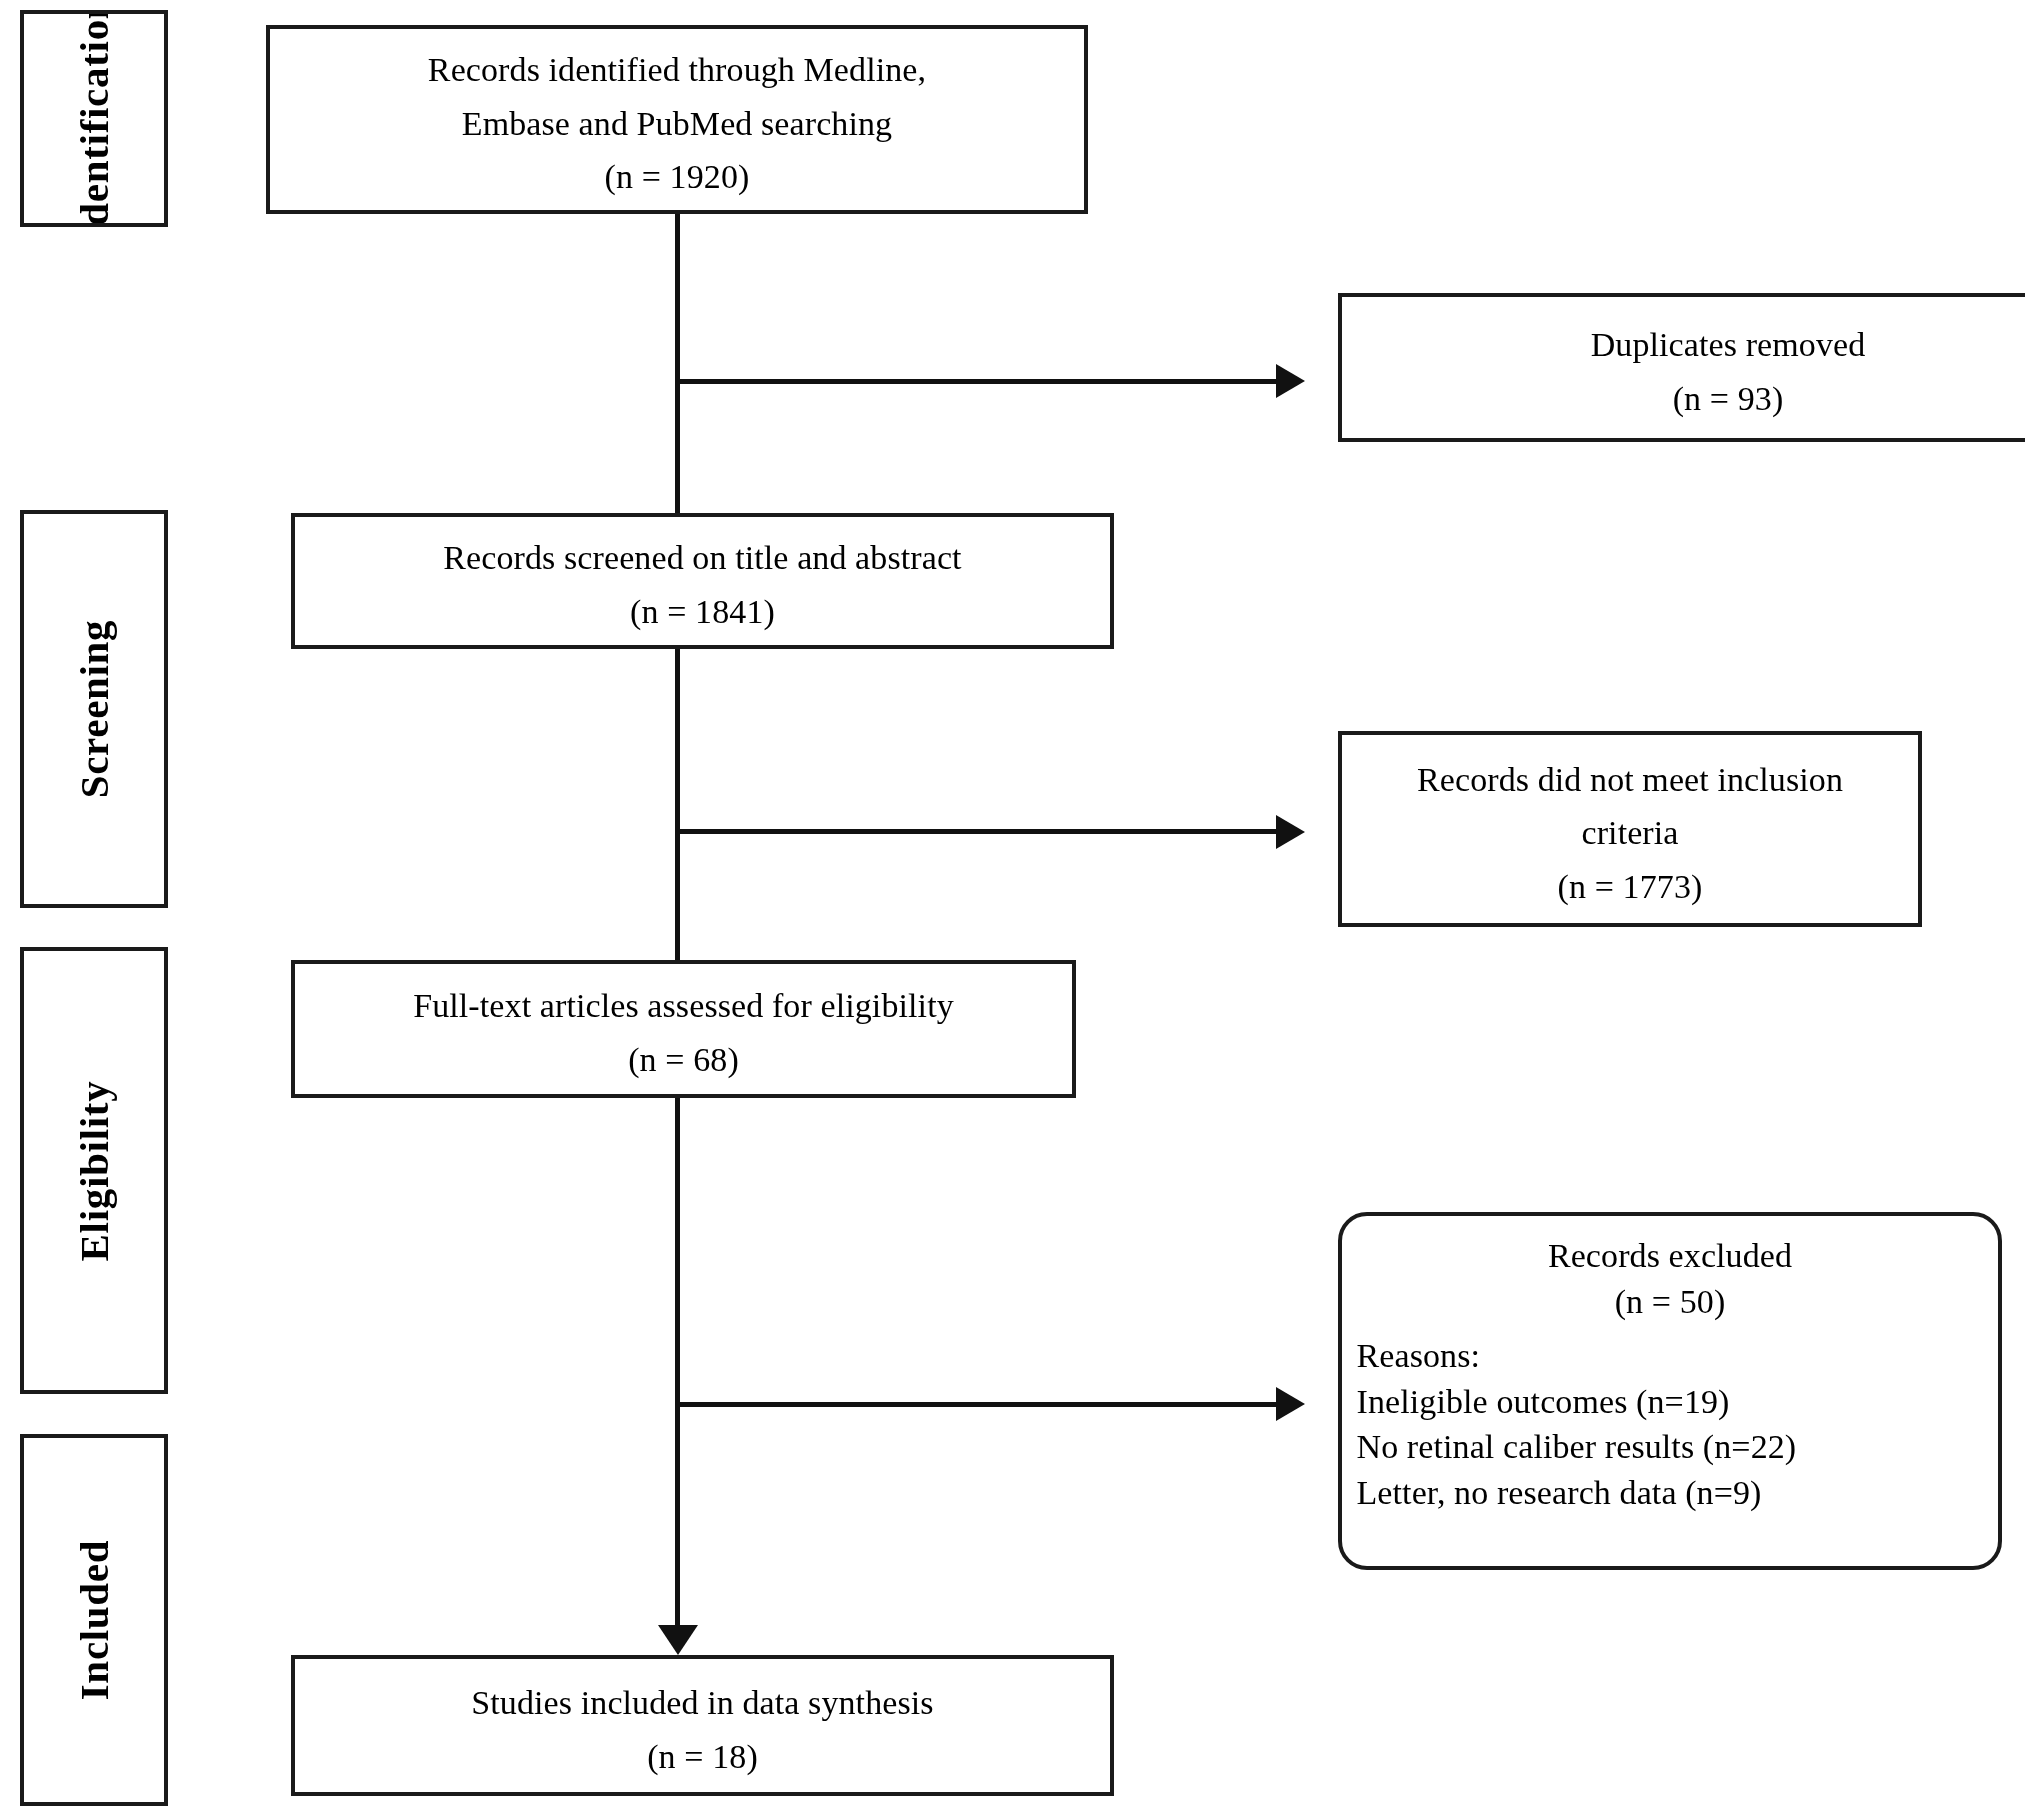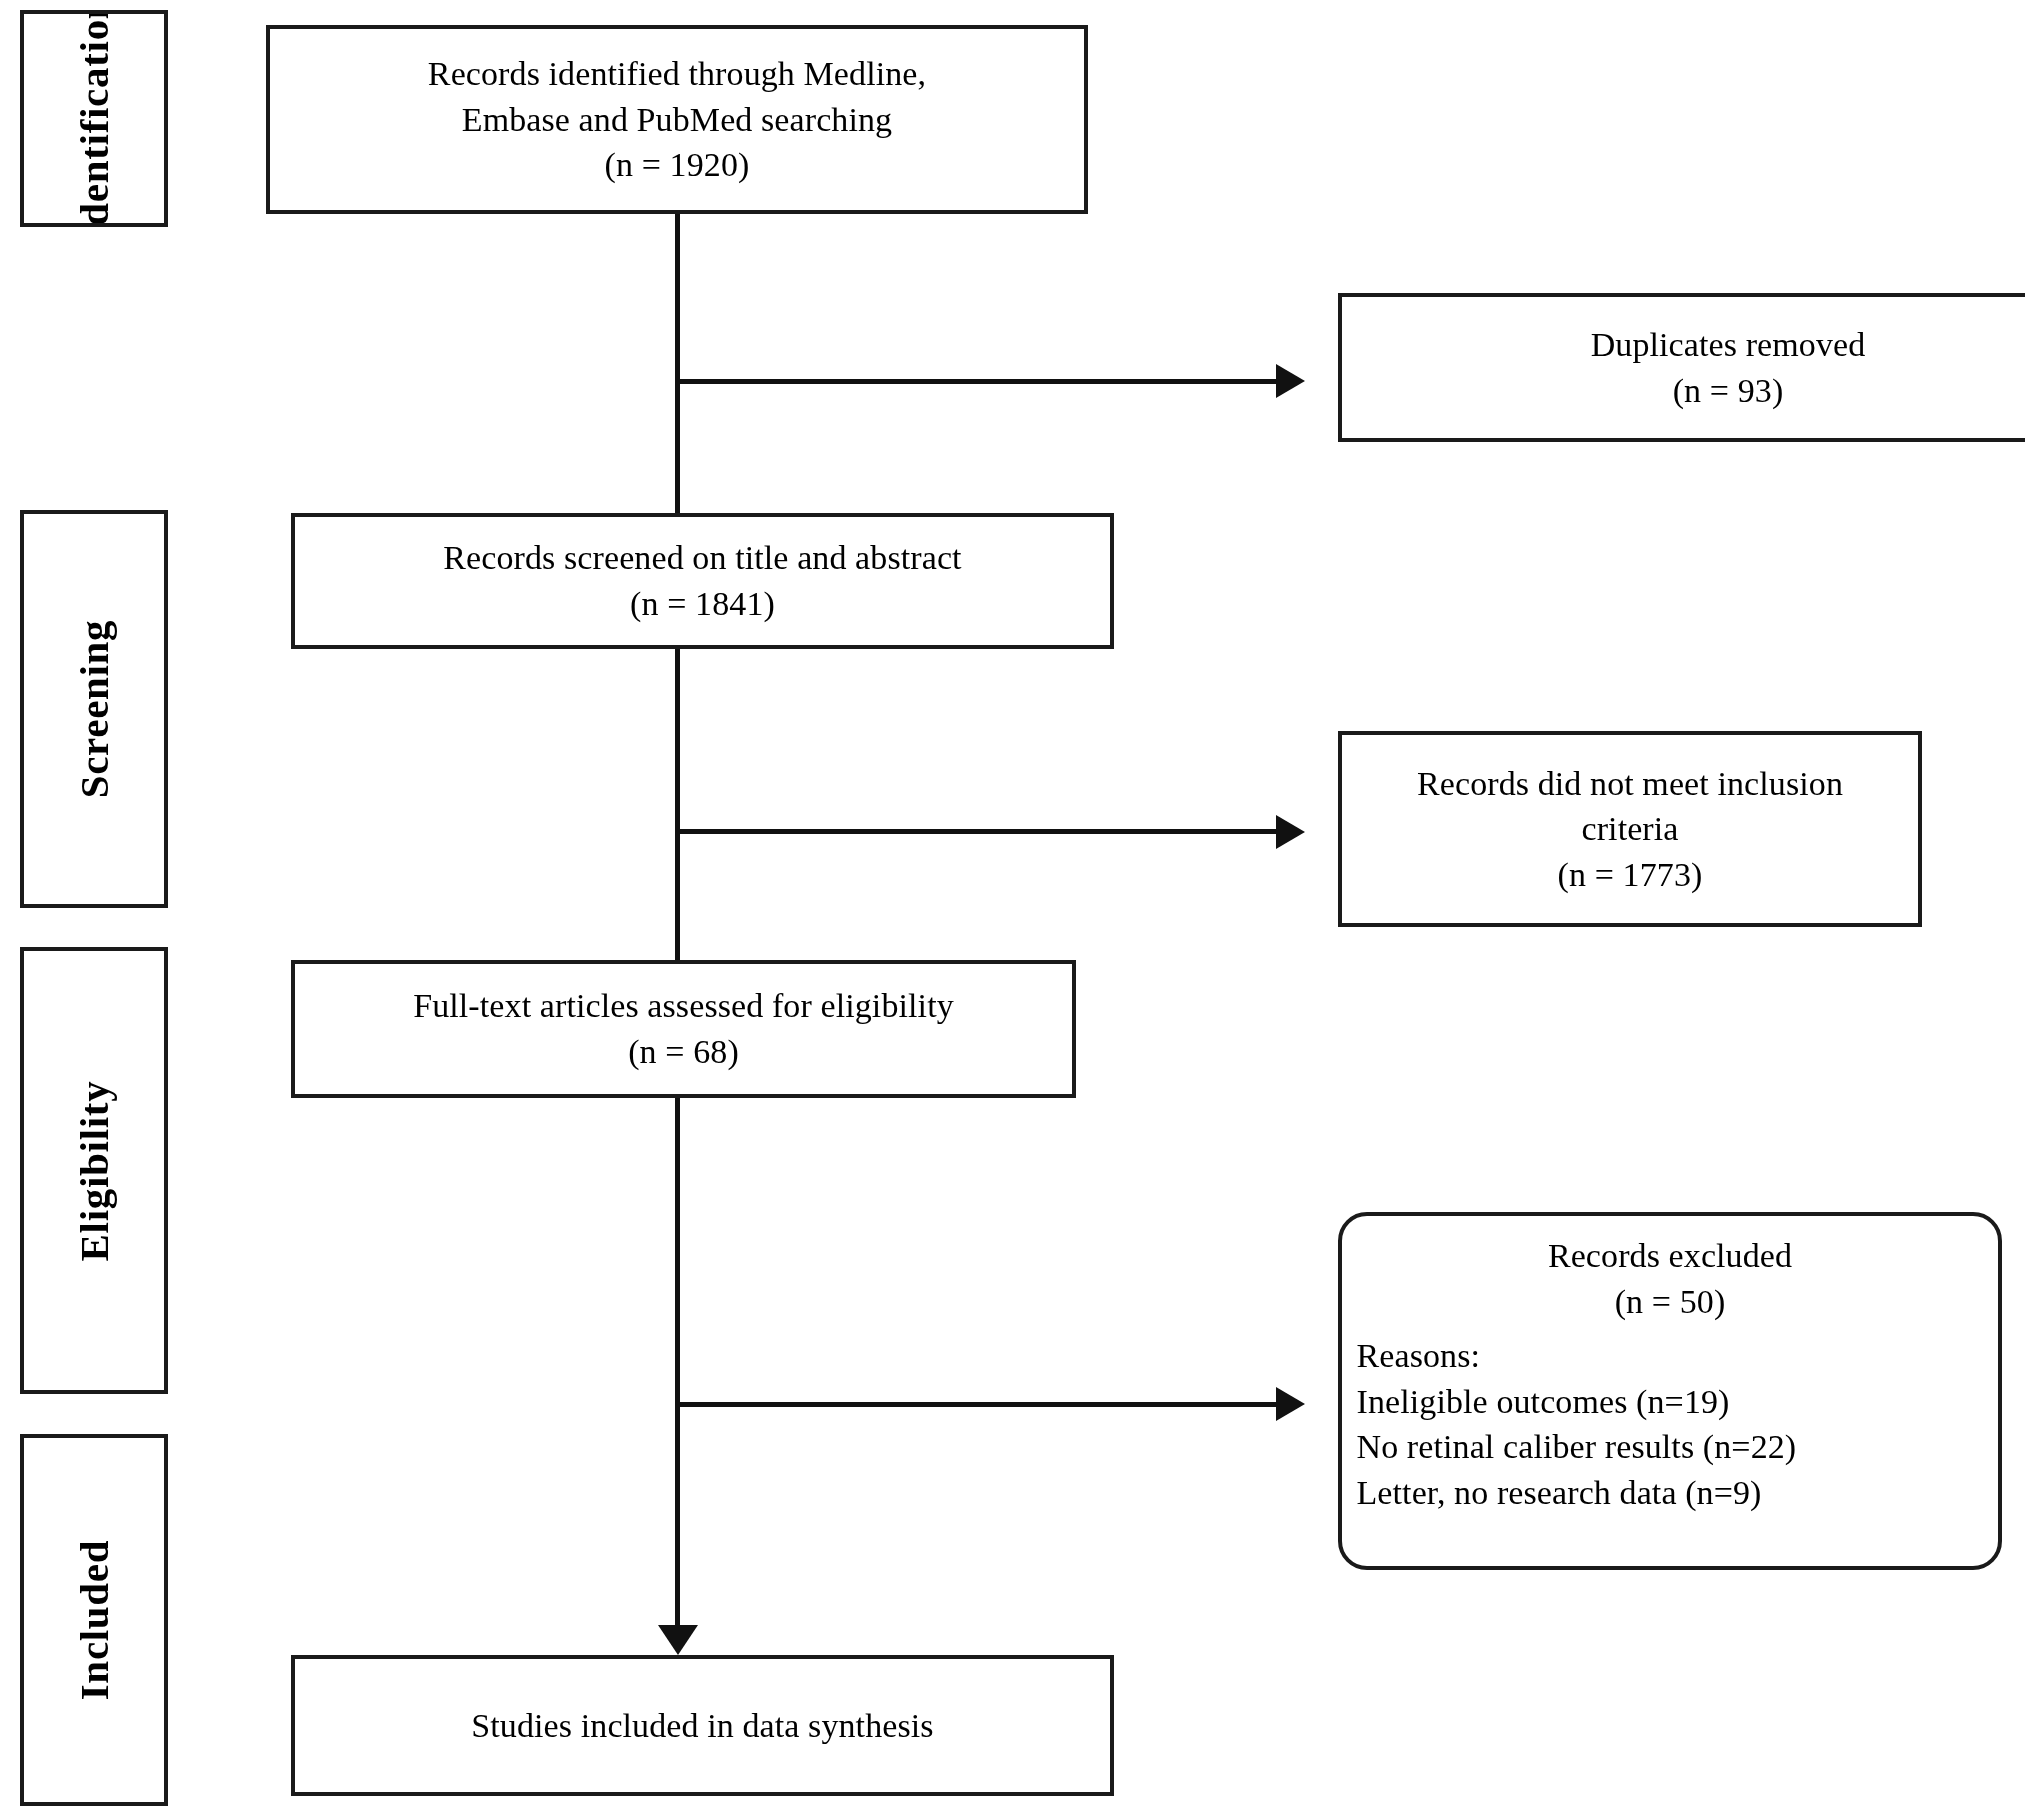--- a/index.html
+++ b/index.html
@@ -29,21 +29,21 @@
     justify-content: center;
     text-align: center;
     line-height: 1.34;
     font-size: 34px;
     letter-spacing: 0.1px;
   }
   .box .inner {
     width: 100%;
     padding: 0 17px;
   }
-  .box .line { display: block; white-space: nowrap; }
+  .box .line { display: block; white-space: nowrap; margin-top: 8px; }
 
   
   .stage-box {
     position: absolute;
     box-sizing: border-box;
     border: 4.6px solid #1a1a1a;
     background: #ffffff;
     display: flex;
     align-items: center;
     justify-content: center;
@@ -145,20 +145,21 @@
   <div class="box" style="left:291px; top:960px; width:785px; height:138px;">
     <span class="inner">
       <span class="line">Full-text articles assessed for eligibility</span>
       <span class="line">(n = 68)</span>
     </span>
   </div>
 
   <div class="box" style="left:291px; top:1655px; width:823px; height:141px;text-align:center;">
     <span class="inner">
       <span class="line">Studies included in data synthesis</span>
+      <span class="line">(n = 18)</span>
     </span>
   </div>
 
   <div class="box" style="left:1338px; top:293px; width:780px; height:149px;">
     <span class="inner">
       <span class="line">Duplicates removed</span>
       <span class="line">(n = 93)</span>
     </span>
   </div>
 

